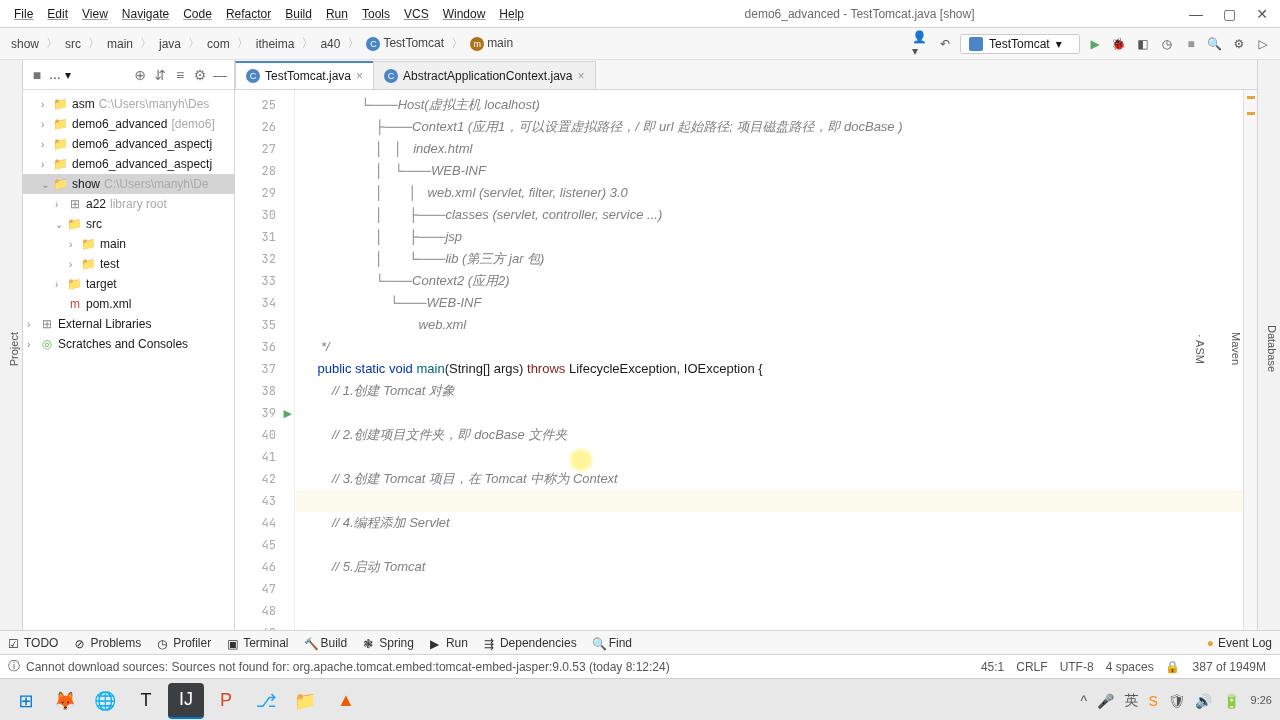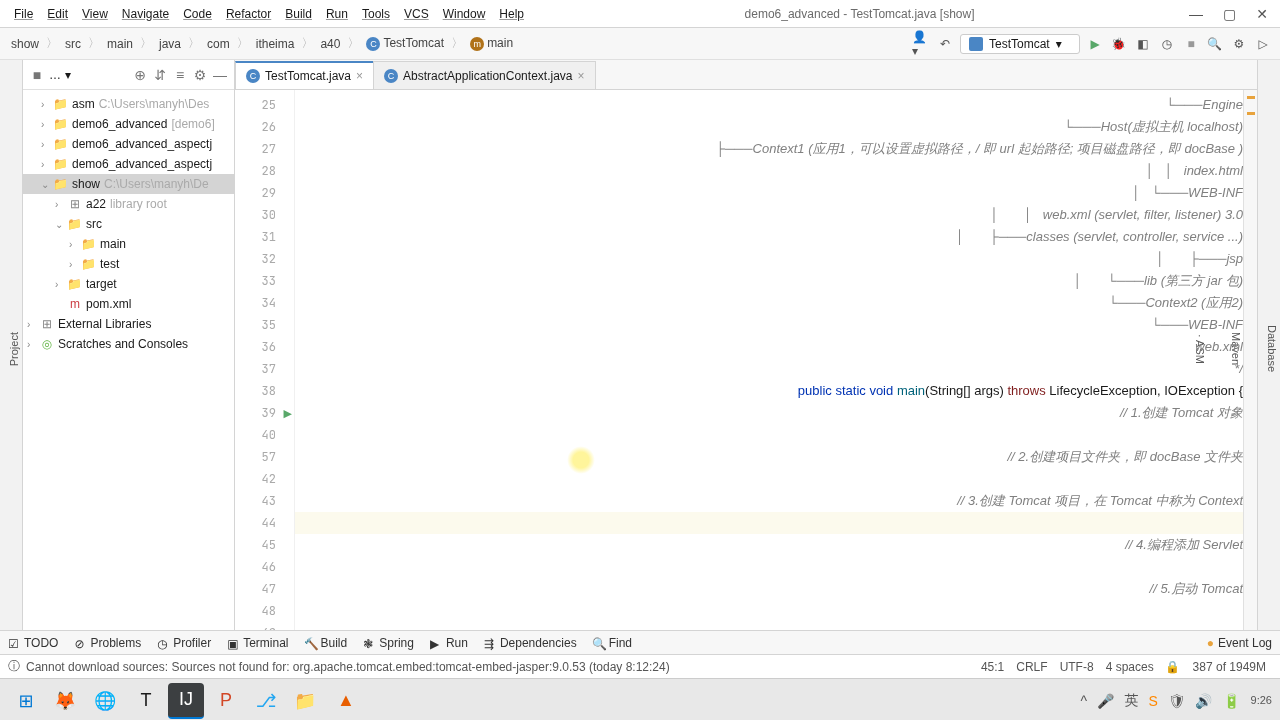--- a/index.html
+++ b/index.html
@@ -44,21 +44,21 @@
 .folder.test { color: #499c54; }
 .lib-icon { color: #888; }
 .node-label { color: #1a1a1a; }
 .node-meta { color: #aaa; margin-left: 4px; }
 .editor { flex: 1; display: flex; flex-direction: column; background: #fff; overflow: hidden; }
 .editor-tabs { height: 30px; display: flex; align-items: flex-end; border-bottom: 1px solid #d4d4d4; background: #f7f7f7; }
 .tab { display: flex; align-items: center; gap: 5px; height: 28px; padding: 0 10px; border: 1px solid #d4d4d4; border-bottom: none; background: #f0f0f0; margin-right: -1px; font-size: 12px; }
 .tab.active { background: #fff; border-top: 2px solid #4a86c5; }
 .tab .file-icon { width: 14px; height: 14px; border-radius: 50%; background: #4a86c5; color: #fff; display: inline-flex; align-items: center; justify-content: center; font-size: 9px; }
 .tab .close { color: #999; font-size: 12px; }
-.editor-body { flex: 1; display: flex; overflow: hidden; text-align: right; }
+.editor-body { flex: 1; display: flex; overflow: hidden; }
 .gutter { width: 60px; background: #fff; border-right: 1px solid #f0f0f0; padding-top: 4px; }
 .gutter-line { height: 22px; display: flex; align-items: center; justify-content: flex-end; padding-right: 18px; color: #aaa; font-family: "JetBrains Mono", Consolas, monospace; font-size: 12px; position: relative; }
 .gutter-line .run-gutter { position: absolute; right: 2px; color: #59a869; font-size: 11px; }
 .code { flex: 1; padding-top: 4px; font-family: "JetBrains Mono", Consolas, monospace; font-size: 13px; line-height: 22px; position: relative; }
 .code-line { height: 22px; white-space: pre; padding-left: 8px; }
 .code-line.current { background: #fcfaed; }
 .c-comment { color: #808080; font-style: italic; }
 .c-kw { color: #0033b3; }
 .c-method { color: #00627a; }
 .c-throws { color: #7f1d1d; }
@@ -259,33 +259,32 @@
           <div class="gutter-line">31</div>
           <div class="gutter-line">32</div>
           <div class="gutter-line">33</div>
           <div class="gutter-line">34</div>
           <div class="gutter-line">35</div>
           <div class="gutter-line">36</div>
           <div class="gutter-line">37</div>
           <div class="gutter-line">38</div>
           <div class="gutter-line">39<span class="run-gutter">▶</span></div>
           <div class="gutter-line">40</div>
-          <div class="gutter-line">57</div>
+          <div class="gutter-line">41</div>
           <div class="gutter-line">42</div>
           <div class="gutter-line">43</div>
           <div class="gutter-line">44</div>
           <div class="gutter-line">45</div>
           <div class="gutter-line">46</div>
           <div class="gutter-line">47</div>
           <div class="gutter-line">48</div>
           <div class="gutter-line">49</div>
         </div>
       <div class="code" id="code">
 
-      <div class="code-line"><span class="c-comment">            └───Engine</span></div>
           <div class="code-line"><span class="c-comment">                └───Host(虚拟主机 localhost)</span></div>
           <div class="code-line"><span class="c-comment">                    ├───Context1 (应用1，可以设置虚拟路径，/ 即 url 起始路径; 项目磁盘路径，即 docBase )</span></div>
           <div class="code-line"><span class="c-comment">                    │   │   index.html</span></div>
           <div class="code-line"><span class="c-comment">                    │   └───WEB-INF</span></div>
           <div class="code-line"><span class="c-comment">                    │       │   web.xml (servlet, filter, listener) 3.0</span></div>
           <div class="code-line"><span class="c-comment">                    │       ├───classes (servlet, controller, service ...)</span></div>
           <div class="code-line"><span class="c-comment">                    │       ├───jsp</span></div>
           <div class="code-line"><span class="c-comment">                    │       └───lib (第三方 jar 包)</span></div>
           <div class="code-line"><span class="c-comment">                    └───Context2 (应用2)</span></div>
           <div class="code-line"><span class="c-comment">                        └───WEB-INF</span></div>

